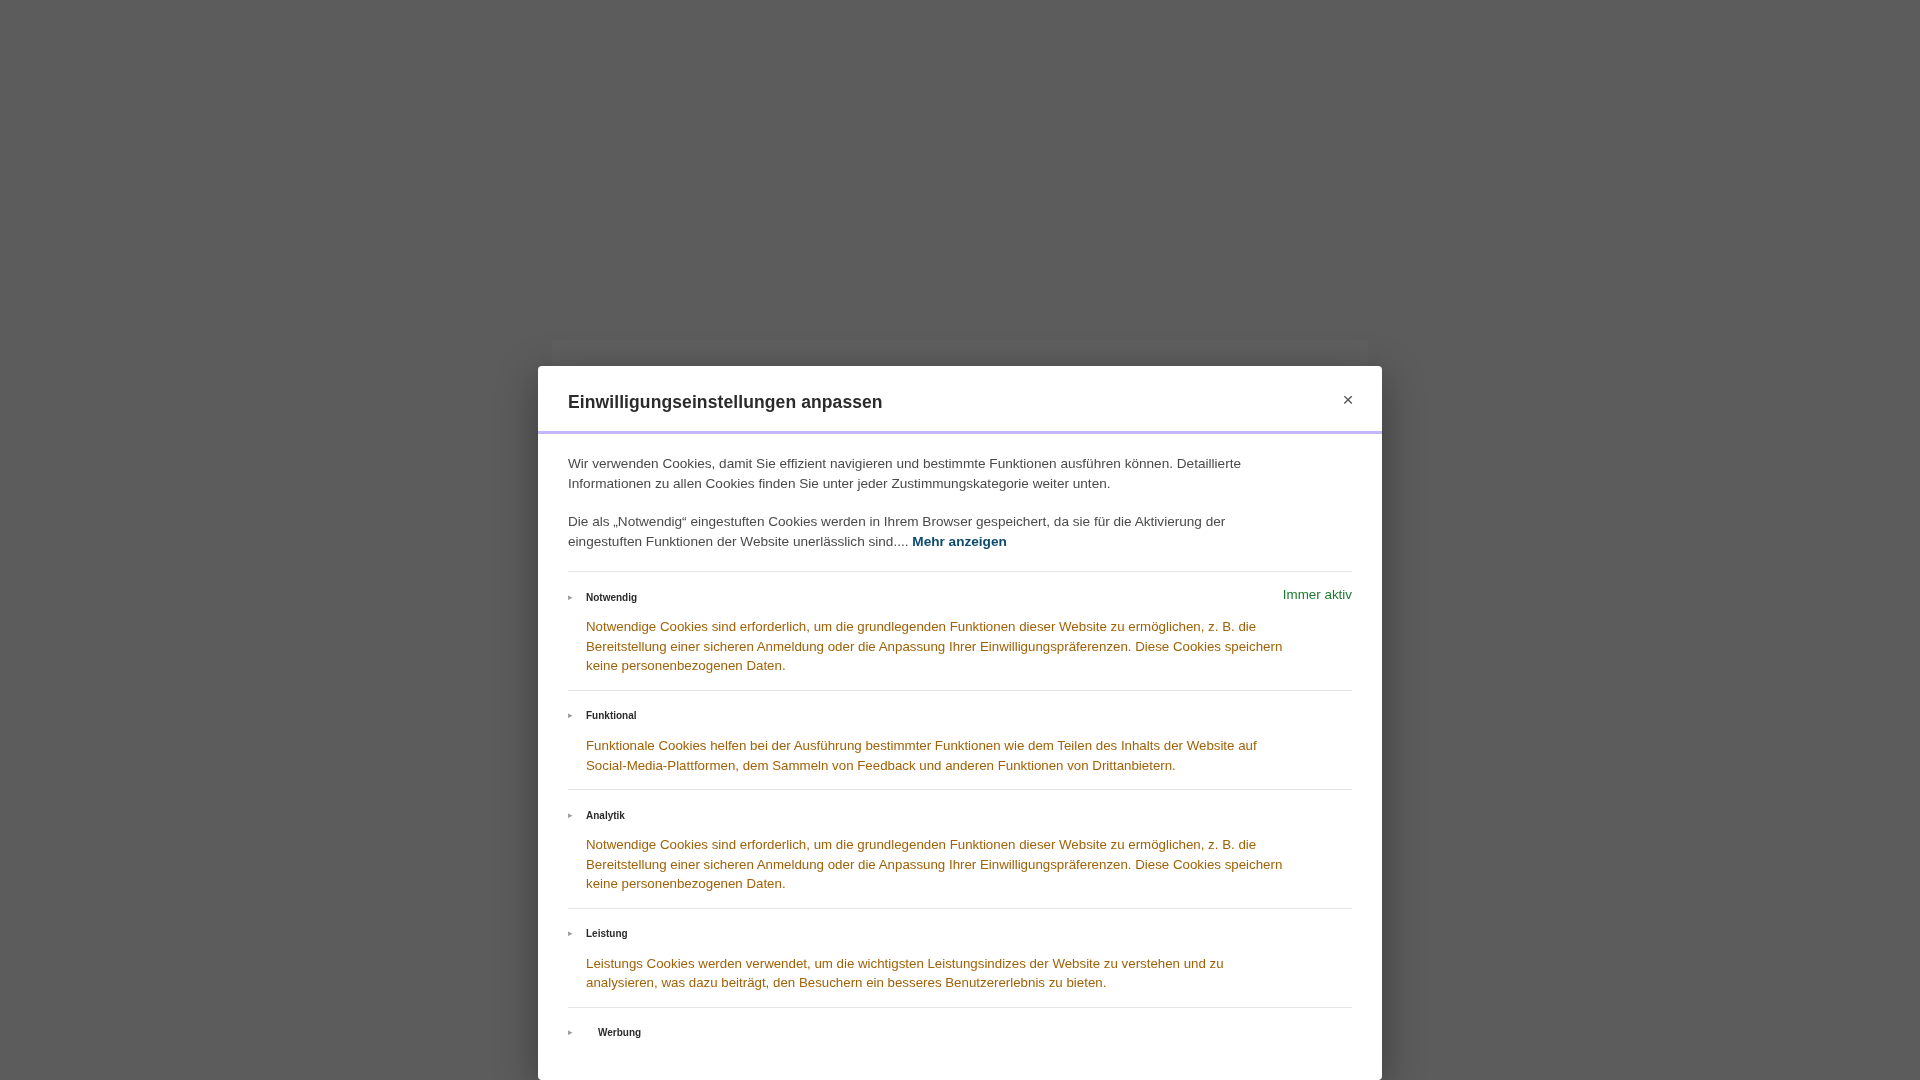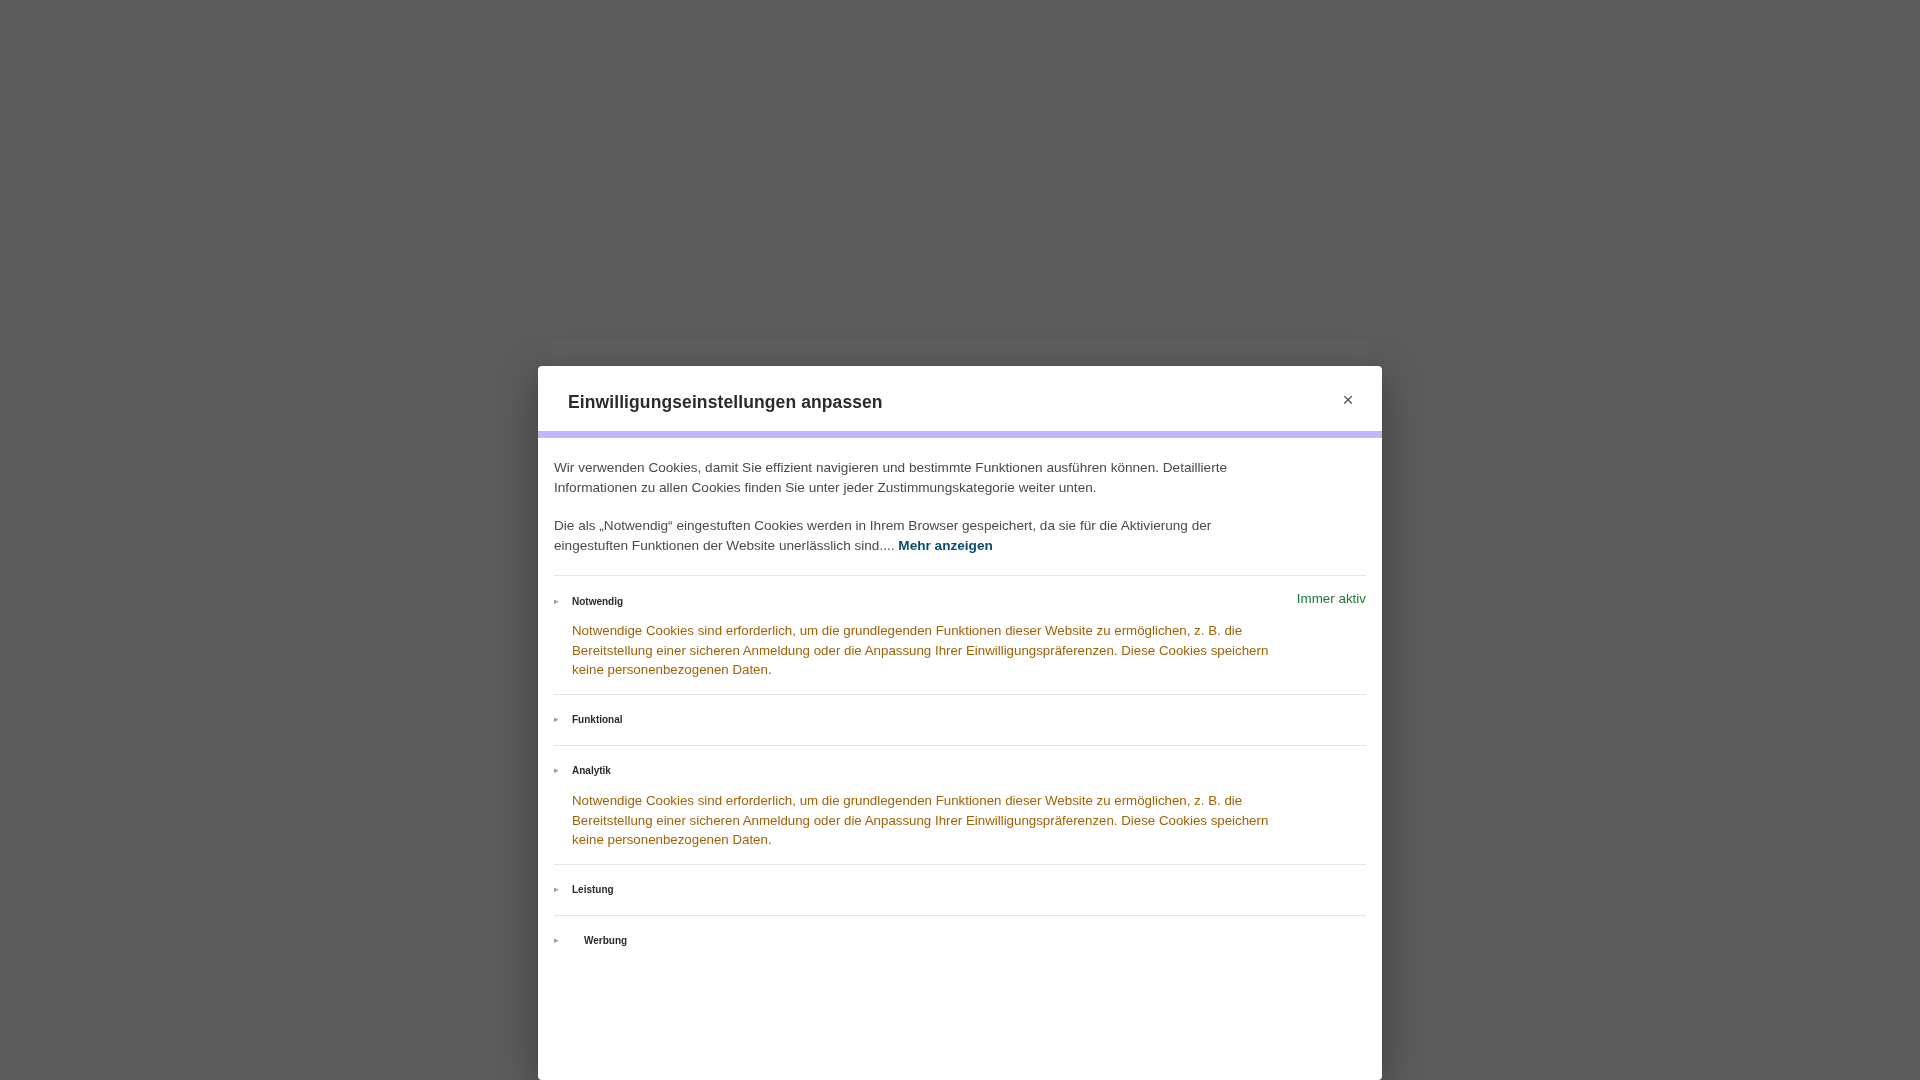--- a/index.html
+++ b/index.html
@@ -40,21 +40,21 @@
     border-radius: 4px;
     box-shadow: 0 10px 40px rgba(0,0,0,0.35);
     overflow: hidden;
     display: flex;
     flex-direction: column;
   }
 
   .modal-header {
     position: relative;
     padding: 26px 30px 18px 30px;
-    border-bottom: 7px solid #c4b5fd;
+    border-bottom: 3px solid #c4b5fd;
     flex: 0 0 auto;
   }
   .modal-title {
     font-size: 17.5px;
     font-weight: bold;
     color: #2b2b2b;
     letter-spacing: 0.1px;
   }
   .close-btn {
     position: absolute;
@@ -68,21 +68,21 @@
     color: #555;
     font-size: 19px;
     line-height: 24px;
     text-align: center;
     padding: 0;
   }
 
   .modal-body {
     flex: 1 1 auto;
     overflow: hidden;
-    padding: 0 16px;
+    padding: 0 30px;
   }
 
   .intro {
     padding-top: 20px;
   }
   .intro p {
     margin: 0 0 10px 0;
     font-size: 13.6px;
     line-height: 1.46;
     color: #4a4a4a;
@@ -188,37 +188,39 @@
         </div>
         <div class="cat-desc">Notwendige Cookies sind erforderlich, um die grundlegenden Funktionen dieser Website zu ermöglichen, z. B. die Bereitstellung einer sicheren Anmeldung oder die Anpassung Ihrer Einwilligungspräferenzen. Diese Cookies speichern keine personenbezogenen Daten.</div>
       </div>
 
       <div class="cat">
         <div class="cat-head">
           <span class="twisty">▸</span>
           <span class="cat-title">Funktional</span>
           <span class="toggle"></span>
         </div>
+        <div class="cat-desc">Funktionale Cookies helfen bei der Ausführung bestimmter Funktionen wie dem Teilen des Inhalts der Website auf Social-Media-Plattformen, dem Sammeln von Feedback und anderen Funktionen von Drittanbietern.</div>
       </div>
 
       <div class="cat">
         <div class="cat-head">
           <span class="twisty">▸</span>
           <span class="cat-title">Analytik</span>
           <span class="toggle"></span>
         </div>
         <div class="cat-desc">Notwendige Cookies sind erforderlich, um die grundlegenden Funktionen dieser Website zu ermöglichen, z. B. die Bereitstellung einer sicheren Anmeldung oder die Anpassung Ihrer Einwilligungspräferenzen. Diese Cookies speichern keine personenbezogenen Daten.</div>
       </div>
 
       <div class="cat">
         <div class="cat-head">
           <span class="twisty">▸</span>
           <span class="cat-title">Leistung</span>
           <span class="toggle"></span>
         </div>
+        <div class="cat-desc">Leistungs Cookies werden verwendet, um die wichtigsten Leistungsindizes der Website zu verstehen und zu analysieren, was dazu beiträgt, den Besuchern ein besseres Benutzererlebnis zu bieten.</div>
       </div>
 
       <div class="cat clipped-row">
         <div class="cat-head">
           <span class="twisty">▸</span>
           <span class="cat-title">Werbung</span>
           <span class="toggle"></span>
         </div>
       </div>
 

